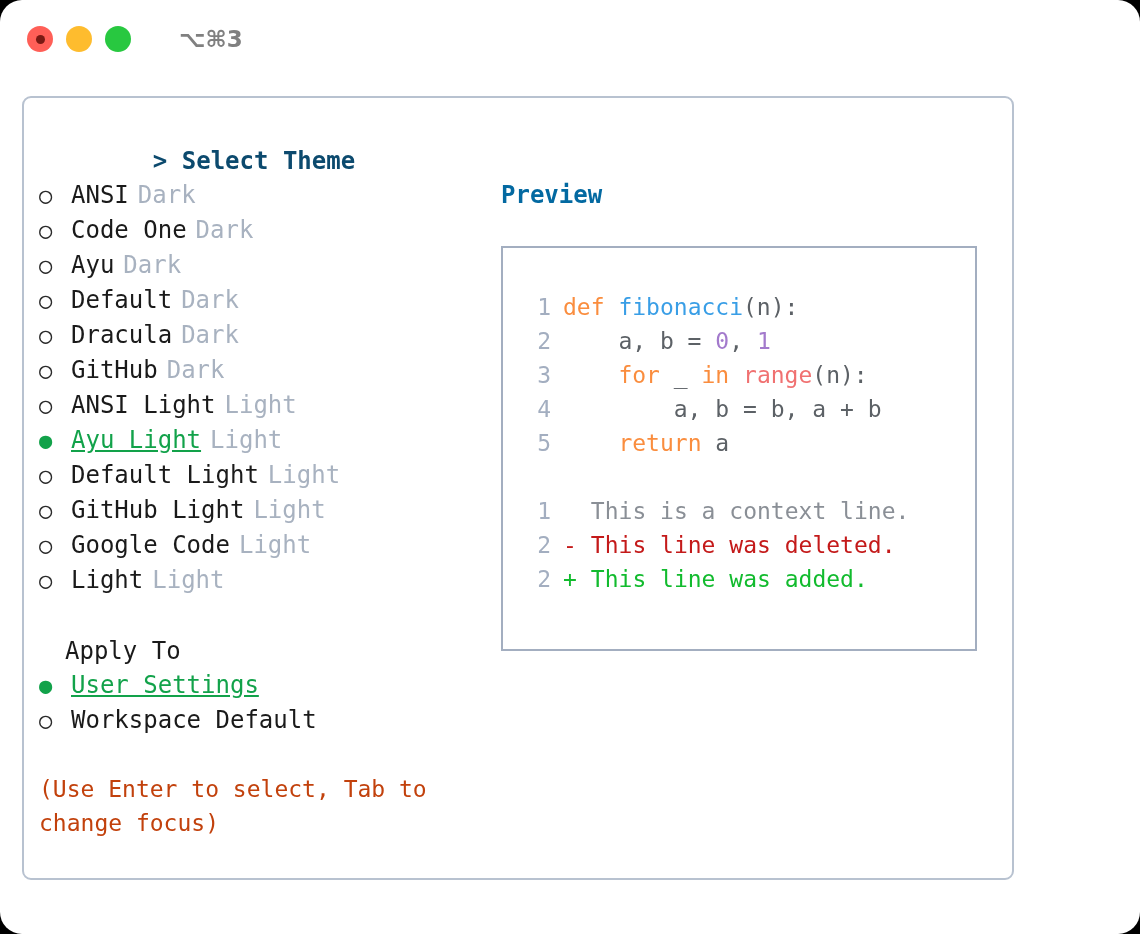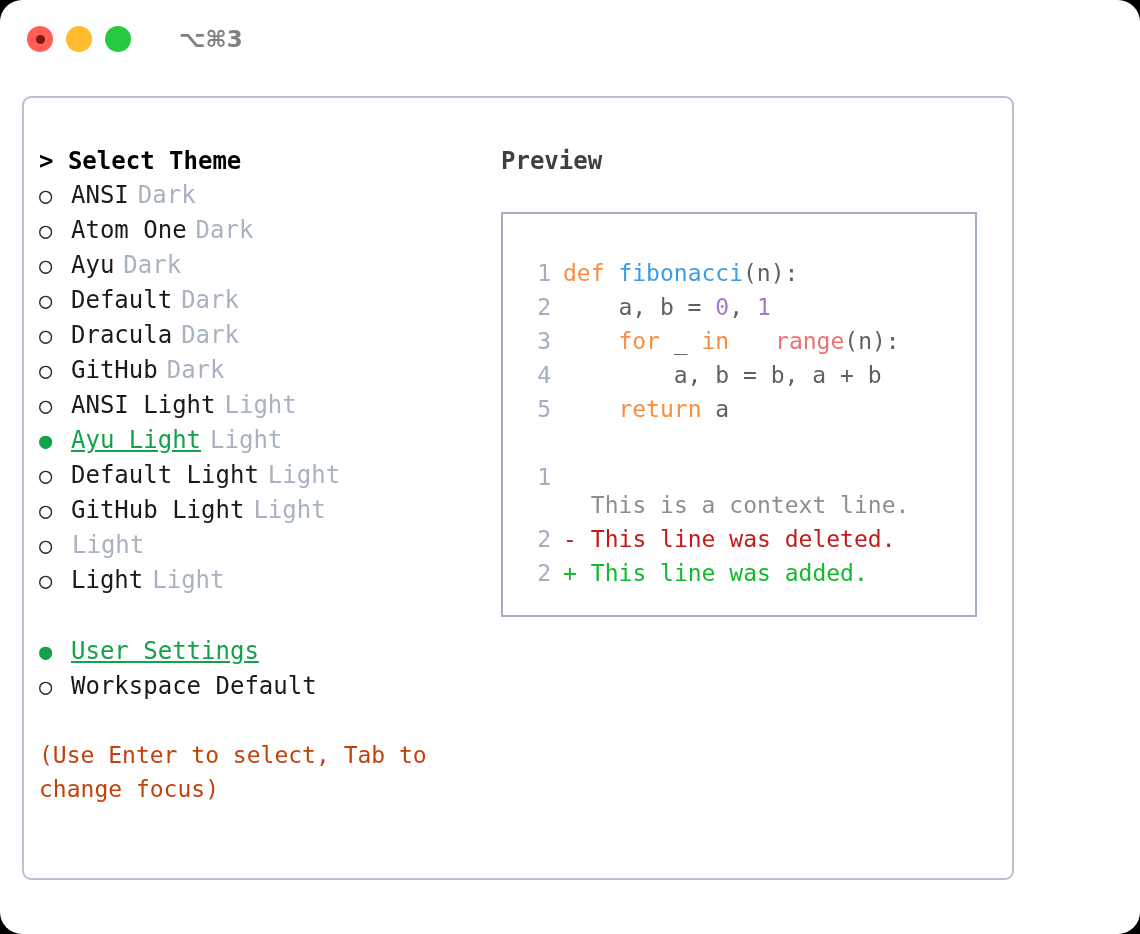--- a/index.html
+++ b/index.html
@@ -92,23 +92,24 @@
   .left-col {
     position: absolute;
     left: 15px;
     top: 46px;
     width: 430px;
   }
 
   .section-head {
     font-size: 24px;
     font-weight: 700;
-    color: #000000;
-    line-height: 34px;
-    white-space: pre;
+    color: #0c4a6e;
+    line-height: 34px;
+    white-space: pre;
+    text-align: center;
   }
 
   .opt-list {
     margin: 0;
     padding: 0;
     list-style: none;
   }
   .opt {
     display: flex;
     align-items: baseline;
@@ -151,22 +152,23 @@
   
   .right-col {
     position: absolute;
     left: 477px;
     top: 46px;
     width: 490px;
   }
   .preview-head {
     font-size: 24px;
     font-weight: 700;
-    color: #404040;
-    line-height: 34px;
+    color: #0369a1;
+    line-height: 34px;
+    margin-top: 34px;
   }
   .preview-box {
     margin-top: 34px;
     width: 476px;
     height: 405px;
     border: 2px solid #a3aec0;
     box-sizing: border-box;
     background: #ffffff;
     padding: 42px 0 0 14px;
   }
@@ -187,24 +189,24 @@
   .mark {
     width: 14px;
     flex: 0 0 14px;
   }
   .spacer-line { height: 34px; }
 
   
   .tok-kw   { color: #fa8d3e; }
   .tok-fn   { color: #399ee6; }
   .tok-num  { color: #a37acc; }
-  .tok-call { color: #f07171; margin-left: 32px; }
+  .tok-call { color: #f07171; }
   .tok-plain{ color: #5c6166; }
 
-  .diff-ctx { color: #8a8f96; margin-top: 28px; }
+  .diff-ctx { color: #8a8f96; }
   .diff-del { color: #c41a1a; }
   .diff-add { color: #12bb2e; }
 </style>
 </head>
 <body>
 
 <div class="window">
 
   <div class="titlebar">
     <div class="lights">
@@ -219,34 +221,35 @@
 
   <div class="panel">
     <div class="panel-inner">
 
       <div class="left-col">
 
         <div class="section-head">&gt; Select Theme</div>
 
         <ul class="opt-list" id="theme-list">
             <li class="opt"><span class="bullet">○</span><span class="opt-label">ANSI</span><span class="opt-tag">Dark</span></li>
-            <li class="opt"><span class="bullet">○</span><span class="opt-label">Atom One</span><span class="opt-tag">Dark</span></li>
+            <li class="opt"><span class="bullet">○</span><span class="opt-label">Code One</span><span class="opt-tag">Dark</span></li>
             <li class="opt"><span class="bullet">○</span><span class="opt-label">Ayu</span><span class="opt-tag">Dark</span></li>
             <li class="opt"><span class="bullet">○</span><span class="opt-label">Default</span><span class="opt-tag">Dark</span></li>
             <li class="opt"><span class="bullet">○</span><span class="opt-label">Dracula</span><span class="opt-tag">Dark</span></li>
             <li class="opt"><span class="bullet">○</span><span class="opt-label">GitHub</span><span class="opt-tag">Dark</span></li>
             <li class="opt"><span class="bullet">○</span><span class="opt-label">ANSI Light</span><span class="opt-tag">Light</span></li>
             <li class="opt selected"><span class="bullet on">●</span><span class="opt-label">Ayu Light</span><span class="opt-tag">Light</span></li>
             <li class="opt"><span class="bullet">○</span><span class="opt-label">Default Light</span><span class="opt-tag">Light</span></li>
             <li class="opt"><span class="bullet">○</span><span class="opt-label">GitHub Light</span><span class="opt-tag">Light</span></li>
-            <li class="opt"><span class="bullet">○</span><span class="opt-tag">Light</span></li>
+            <li class="opt"><span class="bullet">○</span><span class="opt-label">Google Code</span><span class="opt-tag">Light</span></li>
             <li class="opt"><span class="bullet">○</span><span class="opt-label">Light</span><span class="opt-tag">Light</span></li>
           </ul>
 
         <div class="apply-block">
+          <div class="apply-head">Apply To</div>
           <ul class="opt-list" id="apply-list">
               <li class="opt selected"><span class="bullet on">●</span><span class="opt-label">User Settings</span></li>
               <li class="opt"><span class="bullet">○</span><span class="opt-label">Workspace Default</span></li>
             </ul>
         </div>
 
         <div class="hint">(Use Enter to select, Tab to change focus)</div>
       </div>
 
       <div class="right-col">

